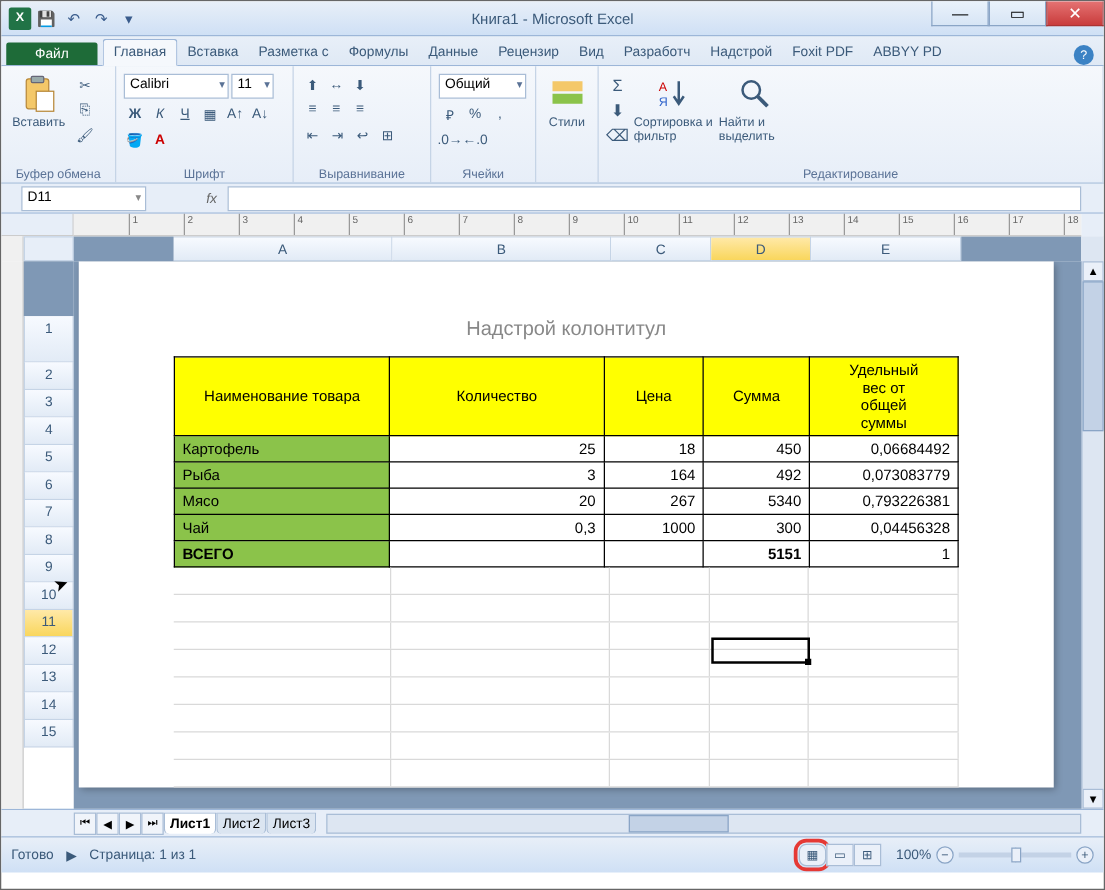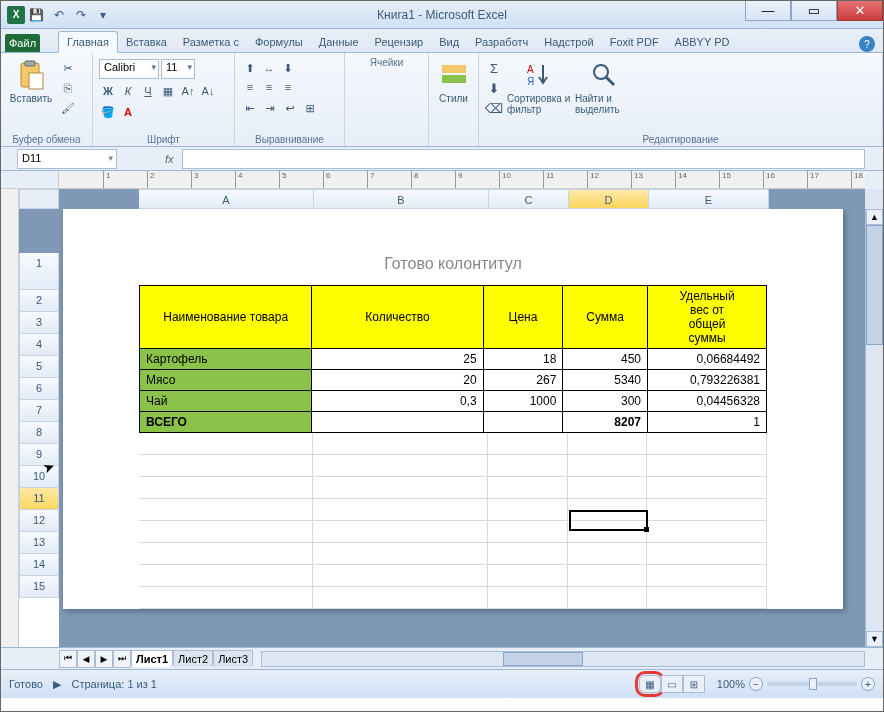--- a/index.html
+++ b/index.html
@@ -10,21 +10,21 @@
 .qat { display: flex; align-items: center; gap: 2px; padding-left: 6px; }
 .qat-icon { width: 20px; height: 20px; display: flex; align-items: center; justify-content: center; font-size: 12px; color: #3a5c8c; }
 .excel-logo { width: 18px; height: 18px; background: #217346; color: #fff; font-size: 10px; font-weight: bold; display: flex; align-items: center; justify-content: center; border-radius: 2px; }
 .title-text { position: absolute; left: 50%; transform: translateX(-50%); font-size: 12px; color: #3b5a7a; }
 .window-controls { position: absolute; right: 0; top: 0; display: flex; }
 .wctrl { width: 46px; height: 20px; display: flex; align-items: center; justify-content: center; font-size: 13px; border: 1px solid #8aa5c6; border-top: none; background: linear-gradient(#eaf2fb,#d7e5f5); }
 .wctrl.close { background: linear-gradient(#e57373,#c93c3c); color: #fff; border-color: #a33; }
 
 
 .ribbon-tabs { height: 24px; background: linear-gradient(#e8eff8,#dfe9f5); display: flex; align-items: flex-end; padding-left: 4px; border-bottom: 1px solid #9cb6d8; font-size: 11px; }
-.file-tab { background: #1e6b38; color: #fff; padding: 3px 4px; border-radius: 2px 2px 0 0; margin-right: 18px; }
+.file-tab { background: #1e6b38; color: #fff; padding: 3px 23px; border-radius: 2px 2px 0 0; margin-right: 4px; }
 .rtab { padding: 4px 8px; color: #3b5a7a; cursor: default; }
 .rtab.active { background: #f5f8fc; border: 1px solid #9cb6d8; border-bottom: 1px solid #f5f8fc; border-radius: 3px 3px 0 0; position: relative; bottom: -1px; }
 .help-icon { margin-left: auto; margin-right: 8px; width: 16px; height: 16px; border-radius: 50%; background: #3b82c4; color: #fff; font-size: 10px; display: flex; align-items: center; justify-content: center; }
 
 
 .ribbon { height: 94px; background: linear-gradient(#f5f8fc,#e7eef8); border-bottom: 1px solid #9cb6d8; display: flex; }
 .rgroup { border-right: 1px solid #c5d4e6; padding: 2px 6px 0 6px; display: flex; flex-direction: column; justify-content: space-between; }
 .rgroup-label { font-size: 10px; color: #5a7296; text-align: center; padding: 2px 0 1px 0; border-top: 0px solid #c5d4e6; }
 .rgroup-body { flex: 1; display: flex; align-items: flex-start; gap: 4px; padding-top: 4px; }
 .bigbtn { display: flex; flex-direction: column; align-items: center; font-size: 10px; color: #3b5a7a; width: 48px; }
@@ -162,21 +162,21 @@
         <span>⎘</span>
         <span>🖌</span>
       </div>
     </div>
     <div class="rgroup-label">Буфер обмена</div>
   </div>
 
   <div class="rgroup" style="width:142px">
     <div class="rgroup-body" style="flex-direction:column;gap:3px;align-items:stretch">
       <div class="font-row">
-        <div class="combo" style="width:60px">Calibri</div>
+        <div class="combo" style="width:84px">Calibri</div>
         <div class="combo" style="width:34px">11</div>
       </div>
       <div class="font-row">
         <span class="btn16">
             <b>Ж</b>
           </span>
         <span class="btn16">
             <i>К</i>
           </span>
         <span class="btn16">
@@ -210,20 +210,32 @@
         <span class="btn16">⇤</span>
         <span class="btn16">⇥</span>
         <span class="btn16">↩</span>
         <span class="btn16">⊞</span>
       </div>
     </div>
     <div class="rgroup-label">Выравнивание</div>
   </div>
 
   <div class="rgroup" style="width:84px">
+    <div class="rgroup-body" style="flex-direction:column;gap:3px;align-items:stretch">
+      <div class="combo" style="width:70px">Общий</div>
+      <div class="font-row">
+        <span class="btn16">₽</span>
+        <span class="btn16">%</span>
+        <span class="btn16">,</span>
+      </div>
+      <div class="font-row">
+        <span class="btn16">.0→</span>
+        <span class="btn16">←.0</span>
+      </div>
+    </div>
     <div class="rgroup-label">Ячейки</div>
   </div>
 
   <div class="rgroup" style="width:50px">
     <div class="rgroup-body">
       <div class="bigbtn">
         <svg class="bicon" viewBox="0 0 32 32">
             <rect x="4" y="6" width="24" height="8" fill="#f4c869"></rect>
             <rect x="4" y="16" width="24" height="8" fill="#8bc34a"></rect>
           </svg>
@@ -322,56 +334,63 @@
     <div class="rowhdr">10</div>
     <div class="rowhdr sel">11</div>
     <div class="rowhdr">12</div>
     <div class="rowhdr">13</div>
     <div class="rowhdr">14</div>
     <div class="rowhdr">15</div>
   </div>
   <div class="page-area">
     <div class="page">
       <div class="page-margin">
-        <div class="header-text">Готово колонтитул</div>
+        <div class="header-text">Надстрой колонтитул</div>
         <table class="data">
           <tbody>
               <tr>
             <th style="width:175px">Наименование товара</th>
             <th style="width:175px">Количество</th>
             <th style="width:80px">Цена</th>
             <th style="width:80px">Сумма</th>
             <th style="width:120px">Удельный вес от общей суммы</th>
           </tr>
           <tr>
                 <td class="green">Картофель</td>
                 <td class="num">25</td>
                 <td class="num">18</td>
                 <td class="num">450</td>
                 <td class="num">0,06684492</td>
+              </tr>
+          <tr>
+                <td class="green">Рыба</td>
+                <td class="num">3</td>
+                <td class="num">164</td>
+                <td class="num">492</td>
+                <td class="num">0,073083779</td>
               </tr>
           <tr>
                 <td class="green">Мясо</td>
                 <td class="num">20</td>
                 <td class="num">267</td>
                 <td class="num">5340</td>
                 <td class="num">0,793226381</td>
               </tr>
           <tr>
                 <td class="green">Чай</td>
                 <td class="num">0,3</td>
                 <td class="num">1000</td>
                 <td class="num">300</td>
                 <td class="num">0,04456328</td>
               </tr>
           <tr>
                 <td class="green bold">ВСЕГО</td>
                 <td class="num"></td>
                 <td class="num"></td>
-                <td class="num bold">8207</td>
+                <td class="num bold">5151</td>
                 <td class="num">1</td>
               </tr>
         </tbody>
           </table>
         <div class="ghost-rows">
           <div class="gr">
               <div class="gc" style="width:175px"></div>
               <div class="gc" style="width:175px"></div>
               <div class="gc" style="width:80px"></div>
               <div class="gc" style="width:80px"></div>

